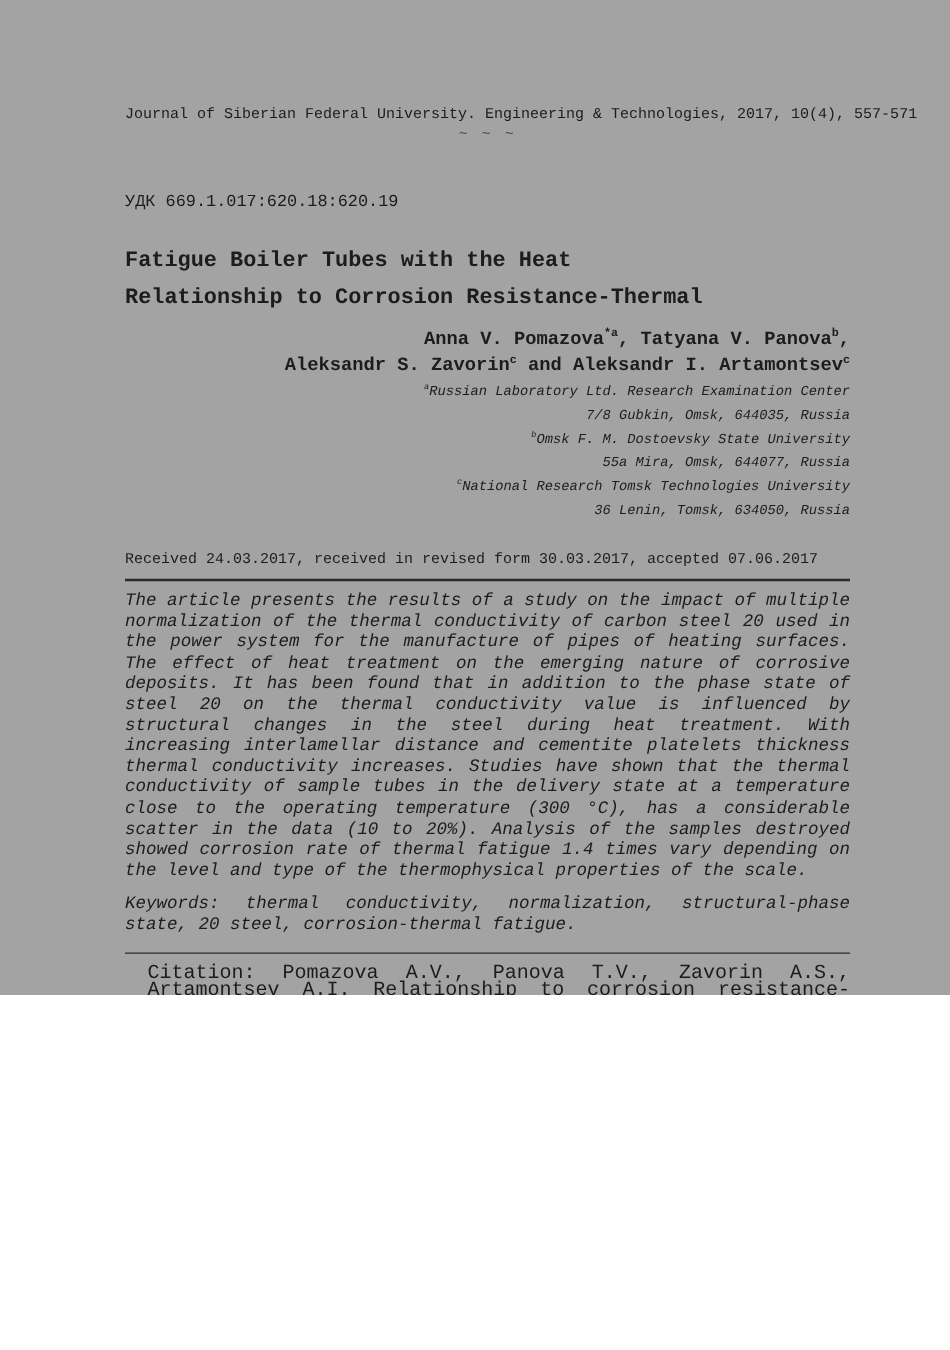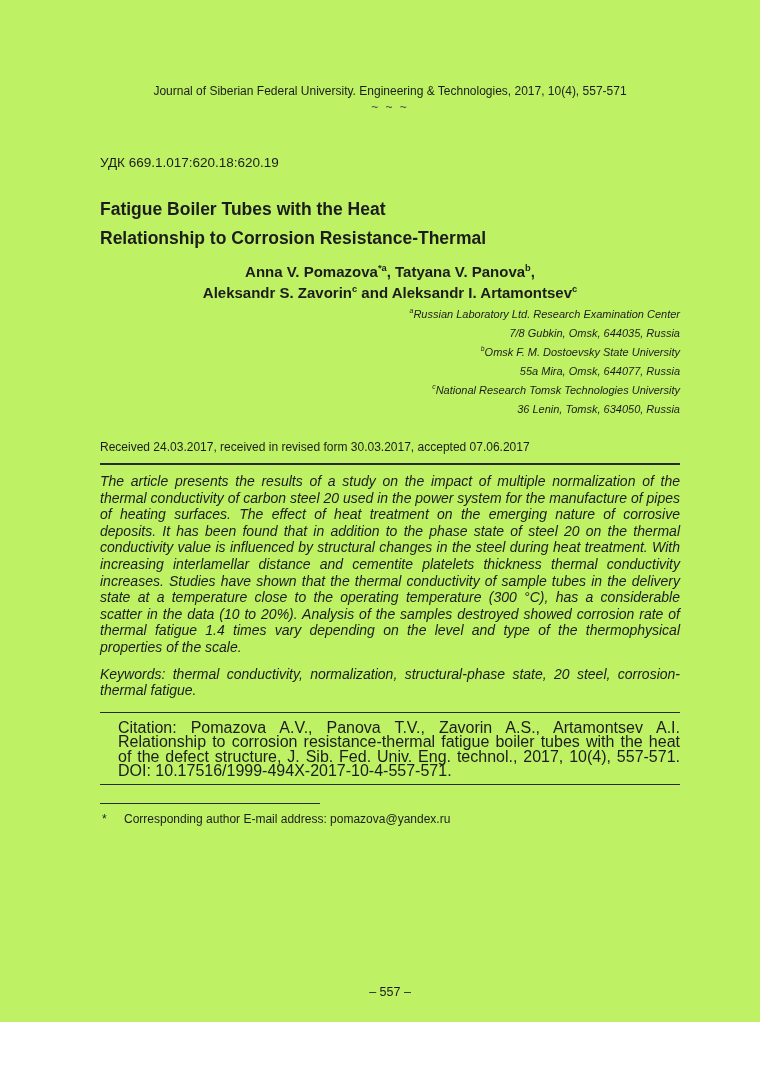--- a/index.html
+++ b/index.html
@@ -1,21 +1,21 @@
 <!DOCTYPE html>
 <html><head>
 <meta charset="utf-8">
 <style>
   html, body { margin: 0; padding: 0; background: #ffffff; }
   .page {
     position: relative;
     width: 760px;
-    height: 1022px;
-    background: #bef264;
-    font-family: Liberation Sans, sans-serif;
+    height: 796px;
+    background: #a3a3a3;
+    font-family: Liberation Mono, monospace;
     color: #1c1c1c;
     overflow: hidden;
   }
   .content {
     position: absolute;
     left: 100px;
     top: 0;
     width: 580px;
   }
   .journal-header {
@@ -39,21 +39,21 @@
     line-height: 17px;
   }
   .article-title {
     margin-top: 24px;
     font-size: 17.5px;
     font-weight: bold;
     line-height: 29px;
   }
   .authors {
     margin-top: 8px;
-    text-align: center;
+    text-align: right;
     font-size: 15px;
     font-weight: bold;
     line-height: 21px;
   }
   .affiliations {
     margin-top: 2px;
     text-align: right;
     font-style: italic;
     font-size: 11px;
     line-height: 19px;

